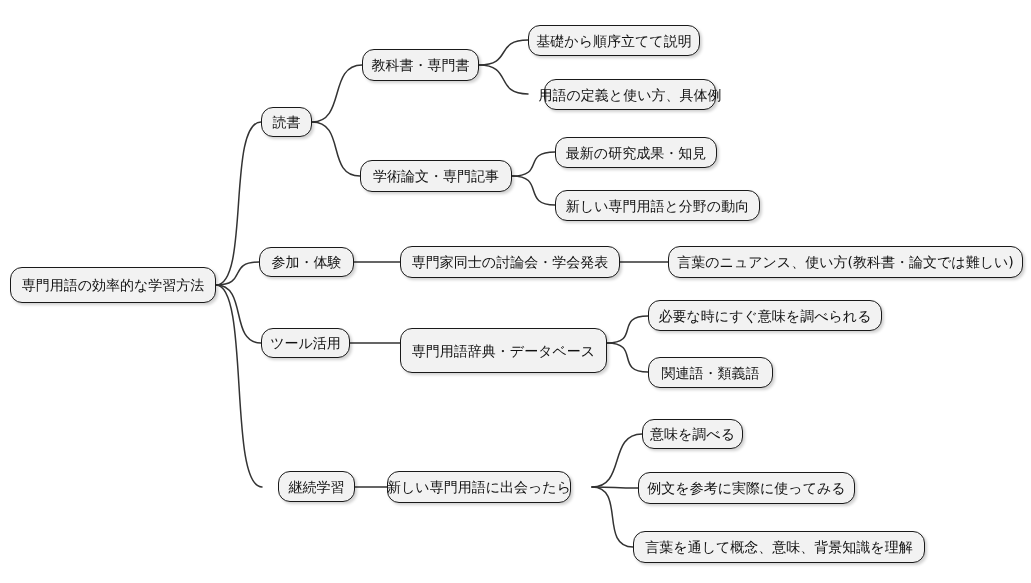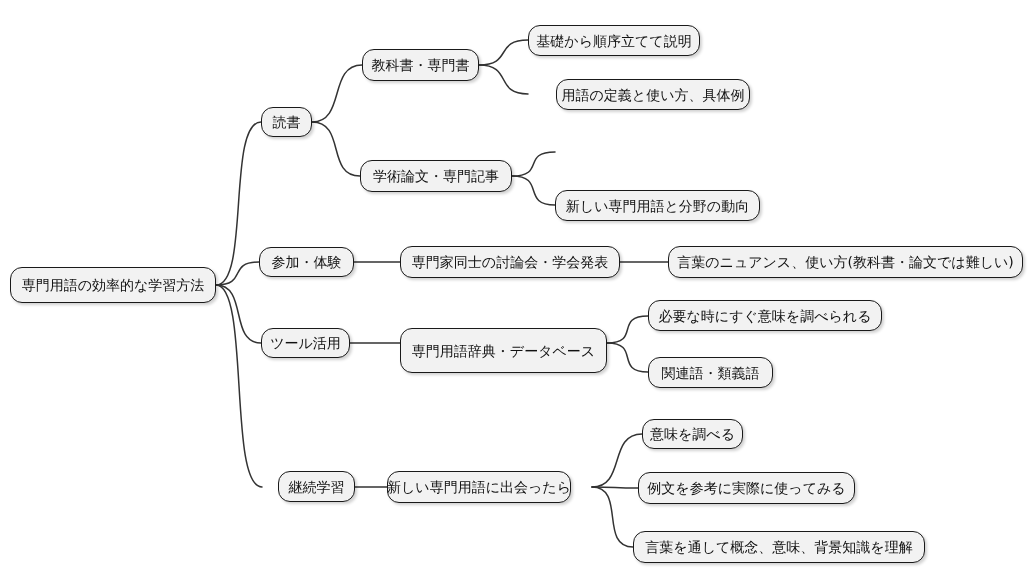--- a/index.html
+++ b/index.html
@@ -73,21 +73,22 @@
   <div class="node" style="left:261px;top:328px;width:89px;height:30px">ツール活用</div>
   <div class="node" style="left:278px;top:471px;width:77px;height:31px">継続学習</div>
 
   <div class="node" style="left:362px;top:49px;width:117px;height:32px">教科書・専門書</div>
   <div class="node" style="left:360px;top:160px;width:152px;height:32px">学術論文・専門記事</div>
   <div class="node" style="left:400px;top:246px;width:220px;height:32px">専門家同士の討論会・学会発表</div>
   <div class="node" style="left:400px;top:328px;width:207px;height:45px">専門用語辞典・データベース</div>
   <div class="node" style="left:387px;top:471px;width:184px;height:32px">新しい専門用語に出会ったら</div>
 
   <div class="node" style="left:528px;top:25px;width:172px;height:31px">基礎から順序立てて説明</div>
-  <div class="node" style="left:556px;top:79px;width:194px;height:31px">用語の定義と使い方、具体例</div>
+  <div class="node" style="left:544px;top:79px;width:172px;height:31px">用語の定義と使い方、具体例</div>
+  <div class="node" style="left:555px;top:137px;width:162px;height:31px">最新の研究成果・知見</div>
   <div class="node" style="left:555px;top:190px;width:205px;height:31px">新しい専門用語と分野の動向</div>
   <div class="node" style="left:668px;top:246px;width:355px;height:32px">言葉のニュアンス、使い方(教科書・論文では難しい)</div>
   <div class="node" style="left:648px;top:300px;width:234px;height:31px">必要な時にすぐ意味を調べられる</div>
   <div class="node" style="left:648px;top:357px;width:125px;height:31px">関連語・類義語</div>
   <div class="node" style="left:642px;top:419px;width:101px;height:30px">意味を調べる</div>
   <div class="node" style="left:638px;top:472px;width:217px;height:32px">例文を参考に実際に使ってみる</div>
   <div class="node" style="left:633px;top:531px;width:292px;height:32px">言葉を通して概念、意味、背景知識を理解</div>
 
 </div>
 

